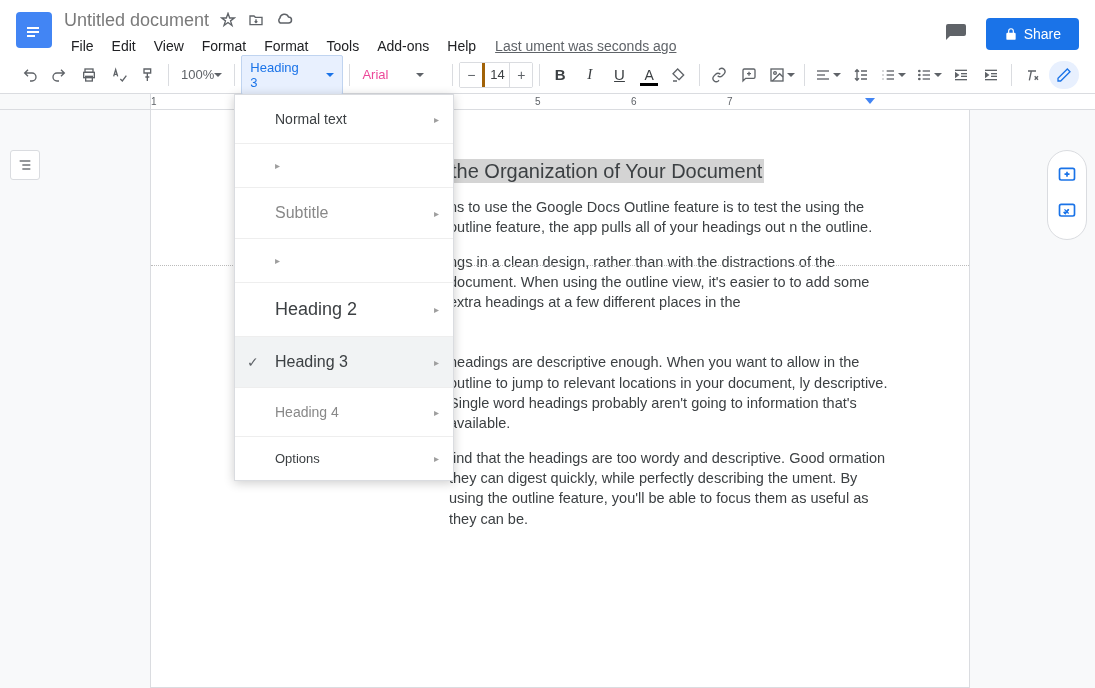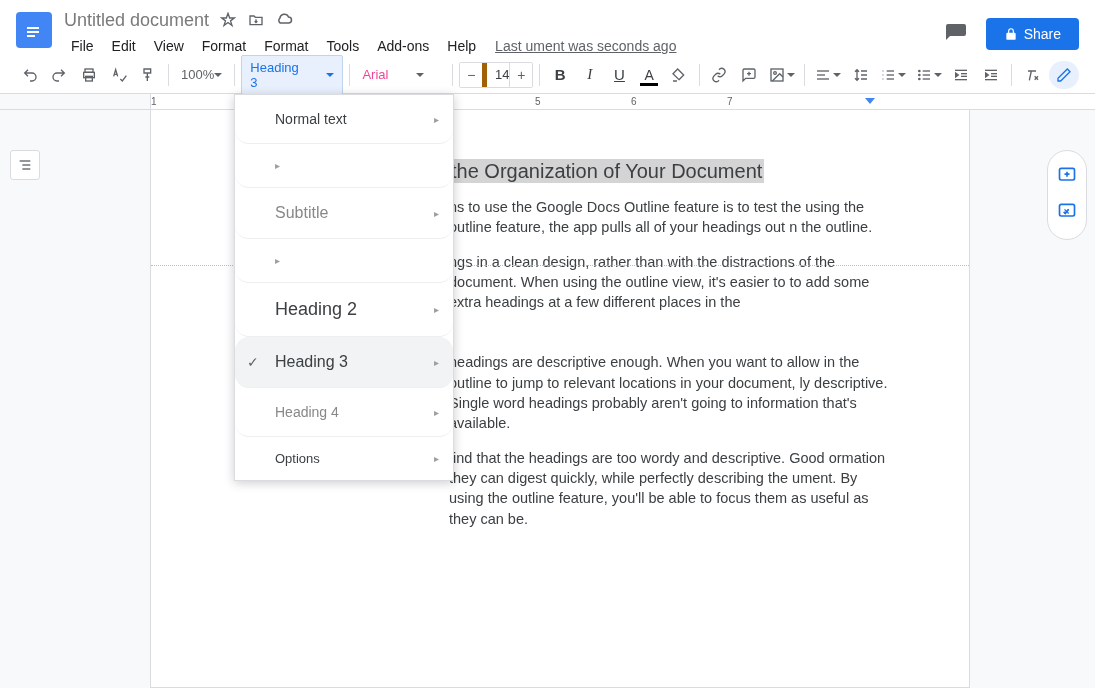--- a/index.html
+++ b/index.html
@@ -20,21 +20,21 @@
 .share-btn { background: #1a73e8; color: #fff; border: none; border-radius: 4px; padding: 8px 18px; font-size: 14px; font-weight: 500; cursor: pointer; display: flex; align-items: center; gap: 6px; }
 
 .toolbar { display: flex; align-items: center; padding: 4px 16px; border-bottom: 1px solid #dadce0; height: 38px; gap: 2px; }
 .tb-btn { width: 28px; height: 28px; display: flex; align-items: center; justify-content: center; cursor: pointer; color: #5f6368; border-radius: 3px; }
 .tb-sep { width: 1px; height: 22px; background: #dadce0; margin: 0 4px; }
 .tb-zoom { font-size: 13px; color: #5f6368; padding: 4px 6px; display: flex; align-items: center; cursor: pointer; }
 .tb-styles { background: #e8f0fe; border: 1px solid #c0d4f0; color: #1a73e8; font-size: 13px; padding: 4px 8px; display: flex; align-items: center; gap: 18px; cursor: pointer; border-radius: 2px; }
 .tb-font { font-size: 13px; color: #ec4899; padding: 4px 6px; display: flex; align-items: center; gap: 28px; cursor: pointer; min-width: 90px; }
 .tb-fontsize { display: flex; align-items: center; border: 1px solid #dadce0; border-radius: 2px; }
 .tb-fontsize button { width: 22px; height: 24px; border: none; background: #fff; cursor: pointer; color: #5f6368; font-size: 14px; }
-.tb-fontsize input { width: 28px; height: 24px; border: none; border-left: 5px solid #a16207; border-right: 1px solid #dadce0; text-align: right; font-size: 13px; color: #3c4043; }
+.tb-fontsize input { width: 28px; height: 24px; border: none; border-left: 3px solid #a16207; border-right: 1px solid #dadce0; text-align: center; font-size: 13px; color: #3c4043; }
 .tb-textcolor { position: relative; }
 .tb-textcolor::after { content: ''; position: absolute; bottom: 3px; left: 5px; right: 5px; height: 3px; background: #000; }
 .caret-dn { width: 0; height: 0; border-left: 4px solid transparent; border-right: 4px solid transparent; border-top: 4px solid #5f6368; }
 .tb-mode { width: 30px; height: 28px; background: #e8f0fe; border-radius: 14px; display: flex; align-items: center; justify-content: center; cursor: pointer; color: #1a73e8; margin-left: 2px; }
 
 .ruler { height: 16px; background: #f8f9fa; border-bottom: 1px solid #dadce0; position: relative; font-size: 10px; color: #5f6368; }
 .ruler-inner { position: absolute; left: 150px; right: 0; top: 0; bottom: 0; background: #fff; border-left: 1px solid #dadce0; }
 .ruler-num { position: absolute; top: 2px; font-size: 10px; }
 
 .workspace { display: flex; height: calc(688px - 56px - 38px - 16px); background: #f8f9fa; position: relative; }
@@ -44,21 +44,21 @@
 .page-heading { font-size: 20px; color: #3c4043; font-weight: 400; }
 .page-heading-hl { background: #d4d4d4; padding: 1px 2px; }
 .page p { font-size: 14.5px; color: #3c4043; line-height: 1.4; margin-top: 14px; }
 .dotted-line { position: absolute; top: 155px; left: 0; right: 0; border-top: 1px dotted #bbb; }
 
 .right-rail { position: absolute; right: 8px; top: 40px; width: 40px; display: flex; flex-direction: column; gap: 6px; }
 .rail-pill { width: 40px; height: 90px; background: #fff; border: 1px solid #dadce0; border-radius: 20px; display: flex; flex-direction: column; align-items: center; justify-content: space-around; padding: 8px 0; }
 .rail-pill .rbtn { color: #1a73e8; cursor: pointer; }
 
 .styles-menu { position: absolute; left: 234px; top: 94px; width: 220px; background: #fff; border: 1px solid #dadce0; box-shadow: 0 2px 10px rgba(0,0,0,0.2); z-index: 100; }
-.sm-item { display: flex; align-items: center; padding: 16px 14px 16px 40px; border-bottom: 1px solid #eee; cursor: pointer; position: relative; color: #3c4043; border-radius: 14px; }
+.sm-item { display: flex; align-items: center; padding: 16px 14px 16px 40px; border-bottom: 1px solid #eee; cursor: pointer; position: relative; color: #3c4043; }
 .sm-item:last-child { border-bottom: none; gap: 13px; }
 .sm-item.selected { background: #f1f3f4; }
 .sm-item .check { position: absolute; left: 12px; color: #5f6368; font-size: 14px; }
 .sm-item .label { flex: 1; }
 .sm-item .arrow { color: #9e9e9e; font-size: 10px; }
 .sm-normal { font-size: 14px; }
 .sm-title { font-size: 26px; font-weight: 400; }
 .sm-subtitle { font-size: 16px; color: #888; }
 .sm-h1 { font-size: 22px; font-weight: 400; }
 .sm-h2 { font-size: 18px; font-weight: 400; }

